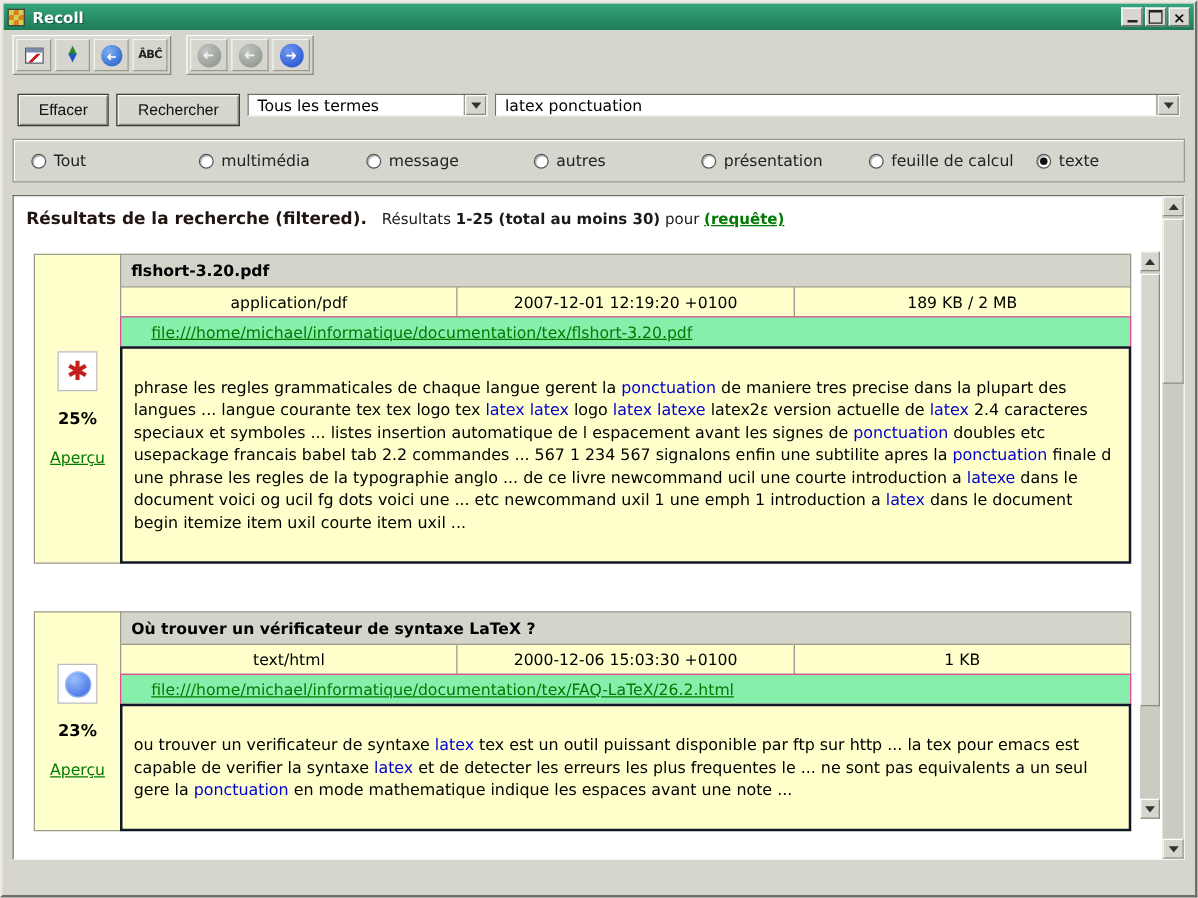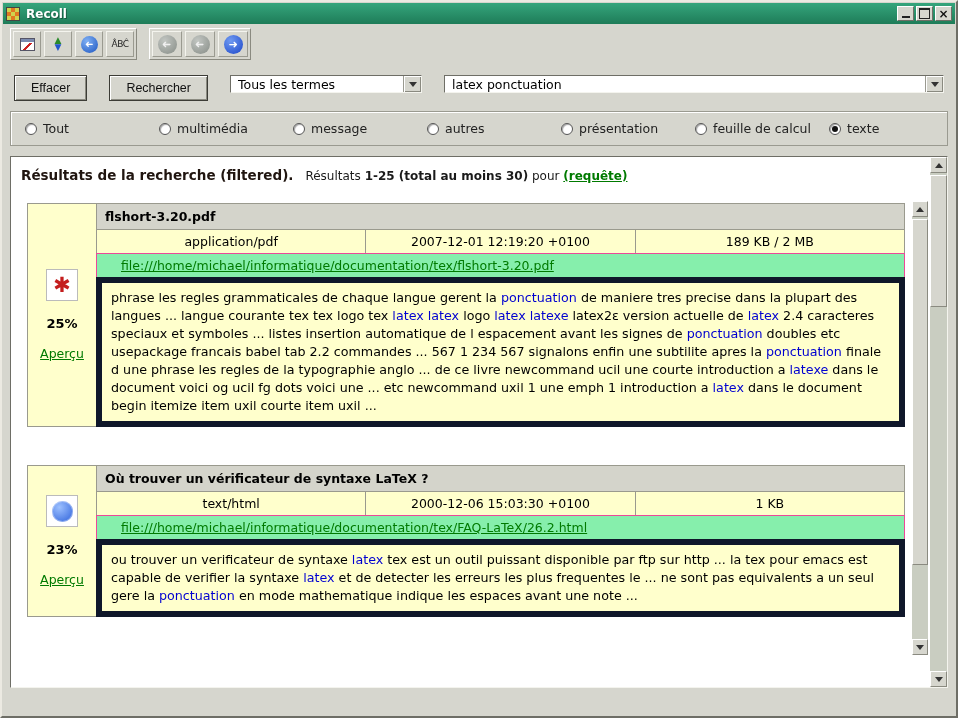--- a/index.html
+++ b/index.html
@@ -58,32 +58,32 @@
     background:linear-gradient(135deg,transparent 42%,#cc2222 42%,#cc2222 60%,transparent 60%); }
   .ic-arrows { display:flex; flex-direction:column; line-height:7px; font-size:9px; }
   .ic-arrows .up { color:#2a8a2a; }
   .ic-arrows .dn { color:#2255cc; }
   .ic-globe {
     width:17px; height:17px; border-radius:50%;
     background:radial-gradient(circle at 35% 30%,#7fb0f4,#1c55c0);
     color:#fff; font-size:10px; display:flex; align-items:center; justify-content:center;
   }
   .ic-globe .ga { transform:rotate(180deg); line-height:1; }
-  .ic-abc { font-size:9px; font-weight:normal; letter-spacing:-0.5px; color:#222; }
+  .ic-abc { font-size:9px; font-weight:bold; letter-spacing:-0.5px; color:#222; }
   .navbtn { width:30px; height:26px; }
   .nav-circle {
     width:19px; height:19px; border-radius:50%;
     display:flex; align-items:center; justify-content:center;
     color:#fff; font-size:11px; line-height:1;
   }
   .nav-circle.gray { background:radial-gradient(circle at 35% 30%,#c2c6c2,#868c86); color:#f0f0f0; }
   .nav-circle.blue { background:radial-gradient(circle at 35% 30%,#6f9af2,#1c46c8); }
   .flip { transform:rotate(180deg); display:inline-block; }
   
-  .search-row { display:flex; gap:22px; margin:10px 12px 0; }
+  .search-row { display:flex; gap:6px; margin:10px 12px 0; }
   .btn {
     height:26px; padding:0 16px; font-size:12.5px; color:#111; background:#d6d6ce;
     border:1px solid #3c3c36;
     box-shadow:inset 1px 1px 0 #ffffff, inset -1px -1px 0 #8a8a80;
     display:flex; align-items:center;
   }
   .combo {
     height:18px; background:#fff;
     border:1px solid; border-color:#6e6e66 #f4f4ee #f4f4ee #6e6e66;
     display:flex; align-items:center;
@@ -143,21 +143,21 @@
   }
   .percent { font-weight:bold; font-size:13px; color:#000; }
   .preview-link { color:#007a00; text-decoration:underline; font-size:12.5px; cursor:pointer; }
   .res-main { flex:1; display:flex; flex-direction:column; margin-left:-1px; min-width:0; }
   .res-title { background:#d4d4cb; border:1px solid #9a9a8e; font-weight:bold; font-size:12.5px; color:#000; padding:5px 8px; }
   .res-meta { display:flex; margin-top:-1px; }
   .meta-cell { flex:1; background:#ffffcc; border:1px solid #9a9a8e; text-align:center; font-size:12.5px; color:#000; padding:4px 6px; }
   .meta-cell + .meta-cell { margin-left:-1px; }
   .res-url { background:#86efac; border:1px solid #ec4899; margin-top:-1px; padding:4px 24px; font-size:12.5px; white-space:nowrap; overflow:hidden; }
   .url-link { color:#007a00; text-decoration:underline; cursor:pointer; }
-  .res-abstract { background:#ffffcc; border:6px solid #0f172a; margin-top:-1px; padding:6px 9px; font-size:12.7px; line-height:18px; color:#000; }
+  .res-abstract { background:#ffffcc; border:2px solid #0f172a; margin-top:-1px; padding:22px 9px; font-size:12.7px; line-height:18px; color:#000; }
   .hl { color:#0000d0; }
   
   .scrollbar { position:absolute; background:#c9cdc1; display:flex; flex-direction:column; }
   .sb-outer { right:0; top:0; bottom:0; width:17px; }
   .sb-inner { right:19px; top:44px; bottom:32px; width:16px; }
   .sb-btn {
     height:16px; flex:none; background:#d6d6ce;
     border:1px solid; border-color:#ffffff #8a8a80 #8a8a80 #ffffff;
     display:flex; align-items:center; justify-content:center;
   }

